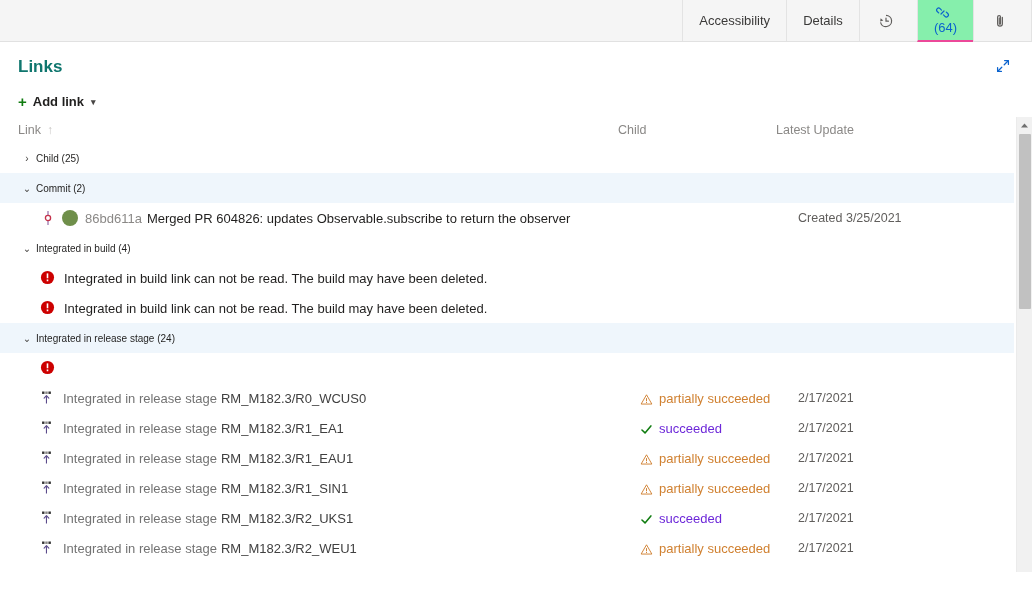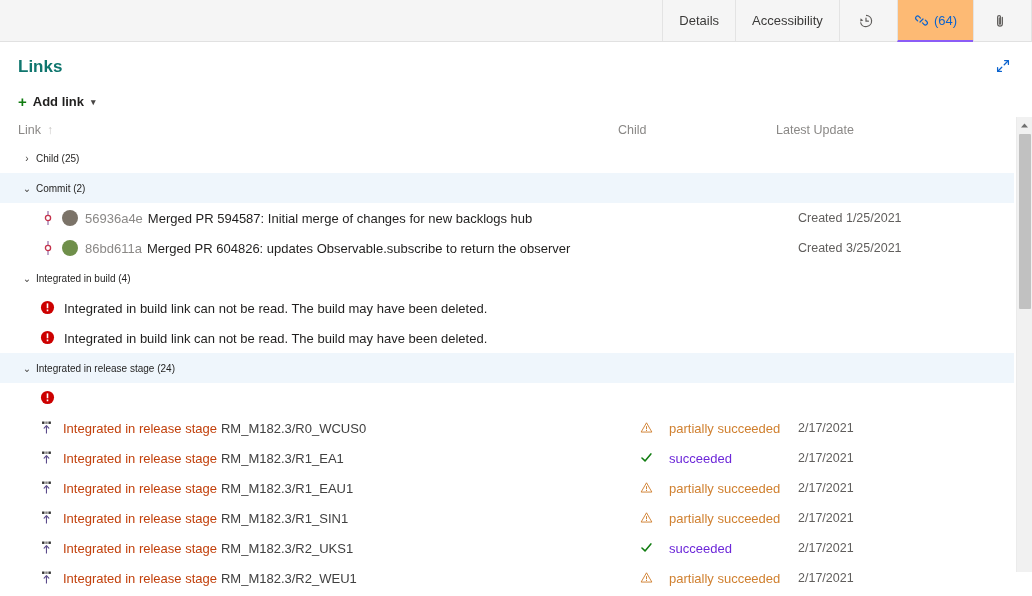--- a/index.html
+++ b/index.html
@@ -36,24 +36,25 @@
     color: #3b3a39;
     cursor: pointer;
     background: transparent;
     box-sizing: border-box;
     white-space: nowrap;
   }
   .tab:last-child {
     border-right: 1px solid #e3e3e3;
   }
   .tab.active {
-    background: #fdba74;
-    border-bottom: 2px solid #8b5cf6;
+    background: #86efac;
+    border-bottom: 2px solid #ec4899;
     color: #0b63ce;
     margin-bottom: -1px;
+    flex-direction: column;
   }
   .tab .tab-ico {
     display: inline-flex;
     align-items: center;
     margin-right: 5px;
   }
   .tab.icon-only {
     padding: 0 18px;
   }
 
@@ -141,21 +142,21 @@
   .row.group {
     background: #eff6fc;
     margin-left: -18px;
     padding-left: 18px;
     width: 1014px;
   }
   .row.group.plain {
     background: transparent;
   }
   .cell-link  { width: 600px; display: flex; align-items: center; overflow: hidden; white-space: nowrap; }
-  .cell-state { width: 158px; display: flex; align-items: flex-start; gap: 16px; }
+  .cell-state { width: 158px; display: flex; align-items: flex-end; gap: 6px; }
   .cell-update{ width: 200px; color: #605e5c; font-size: 12.5px; }
 
   .twisty {
     width: 18px;
     display: inline-flex;
     justify-content: center;
     align-items: center;
     color: #484644;
     font-size: 10px;
     cursor: pointer;
@@ -177,21 +178,21 @@
   }
   .avatar.a2 { background: #6f8f4a; }
 
   .hash { color: #8a8886; margin-right: 5px; }
   .commit-msg { color: #201f1e; }
 
   .err-ico { width: 16px; height: 16px; flex: none; margin-right: 8px; display:inline-flex; }
   .err-text { color: #201f1e; }
 
   .rel-ico { width: 16px; height: 16px; flex: none; margin-right: 7px; display:inline-flex; }
-  .rel-prefix { color: #c2410c; margin-right: 4px; }
+  .rel-prefix { color: #737373; margin-right: 4px; }
   .rel-name { color: #404040; }
 
   .state-warn { color: #d08030; }
   .state-ok   { color: #6d28d9; }
   .state-ico  { display: inline-flex; align-items: center; flex: none; }
 
   
   .scrollbar {
     position: absolute;
     top: 0;
@@ -219,25 +220,25 @@
     border-radius: 1px;
     cursor: pointer;
   }
 </style>
 </head>
 <body>
 
 <div class="tabbar">
 
   <div class="tab">
+    <span>Accessibility</span>
+  </div>
+
+  <div class="tab">
     <span>Details</span>
-  </div>
-
-  <div class="tab">
-    <span>Accessibility</span>
   </div>
 
   <div class="tab icon-only">
     <span class="tab-ico">
       <svg width="16" height="16" viewBox="0 0 16 16">
         <path d="M8 2.4a5.6 5.6 0 1 1-5.45 6.9" fill="none" stroke="#605e5c" stroke-width="1.2"></path>
         <path d="M2.6 5.2 L2.2 8.4 L5.3 7.6 Z" fill="#605e5c"></path>
         <path d="M8 5.2 v3 h2.4" fill="none" stroke="#605e5c" stroke-width="1.2" stroke-linecap="round"></path>
       </svg>
     </span>
@@ -314,35 +315,20 @@
 
     <div class="row group">
       <div class="cell-link">
         <span class="twisty">⌄</span>
         <span class="group-label">Commit (2)</span>
       </div>
       <div class="cell-state"></div>
       <div class="cell-update"></div>
     </div>
 
-    <div class="row">
-      <div class="cell-link indent">
-        <span class="commit-ico">
-          <svg width="14" height="16" viewBox="0 0 14 16">
-            <line x1="7" y1="1" x2="7" y2="15" stroke="#8a5f9e" stroke-width="1.1"></line>
-            <circle cx="7" cy="8" r="2.6" fill="#ffffff" stroke="#c4314b" stroke-width="1.3"></circle>
-          </svg>
-        </span>
-        <span class="avatar"></span>
-        <span class="hash">56936a4e</span>
-        <span class="commit-msg">Merged PR 594587: Initial merge of changes for new backlogs hub</span>
-      </div>
-      <div class="cell-state"></div>
-      <div class="cell-update">Created 1/25/2021</div>
-    </div>
 
     <div class="row">
       <div class="cell-link indent">
         <span class="commit-ico">
           <svg width="14" height="16" viewBox="0 0 14 16">
             <line x1="7" y1="1" x2="7" y2="15" stroke="#8a5f9e" stroke-width="1.1"></line>
             <circle cx="7" cy="8" r="2.6" fill="#ffffff" stroke="#c4314b" stroke-width="1.3"></circle>
           </svg>
         </span>
         <span class="avatar a2"></span>

